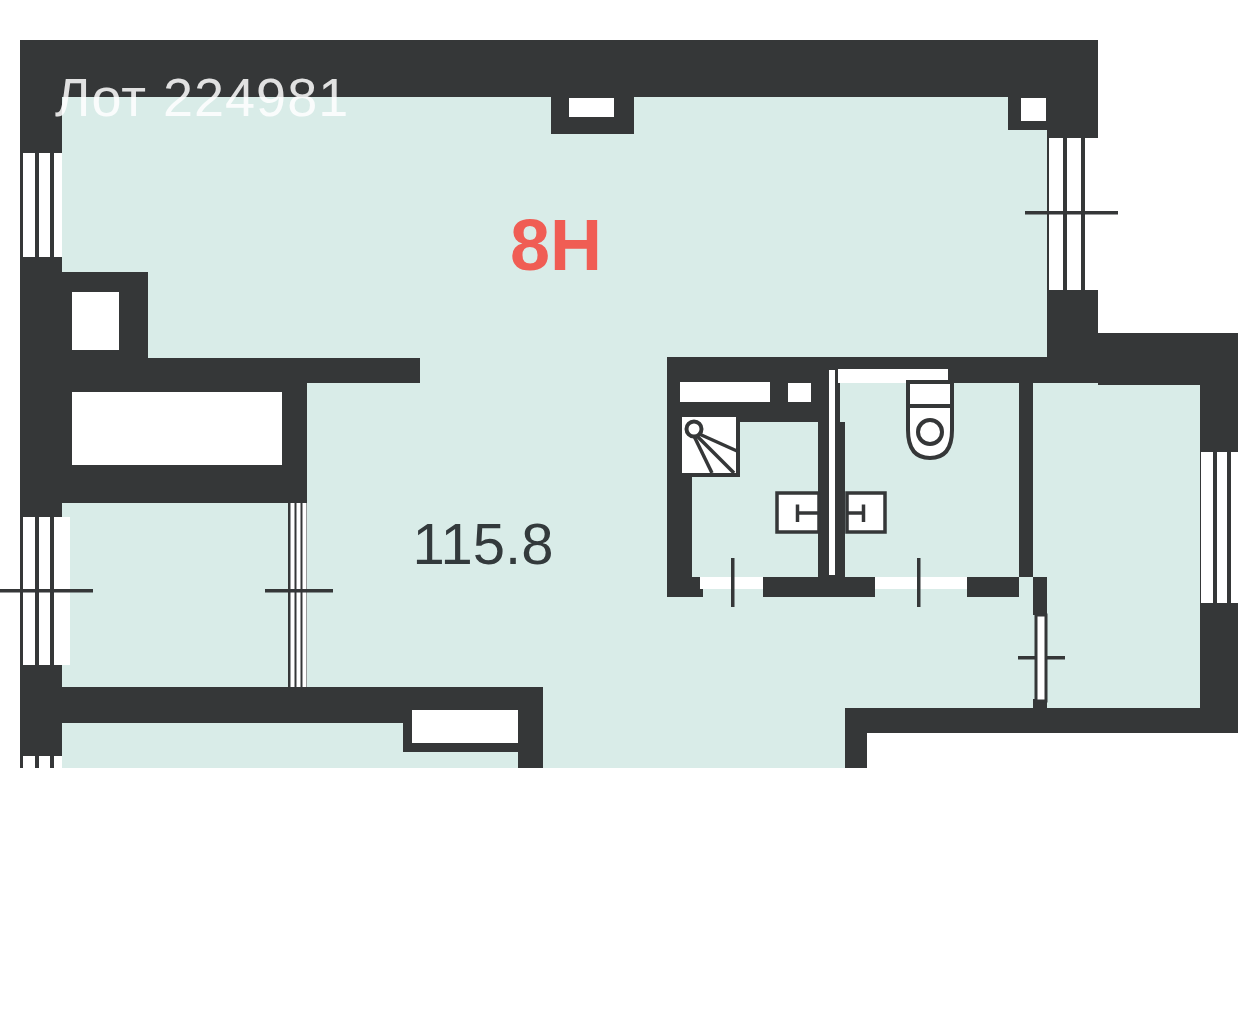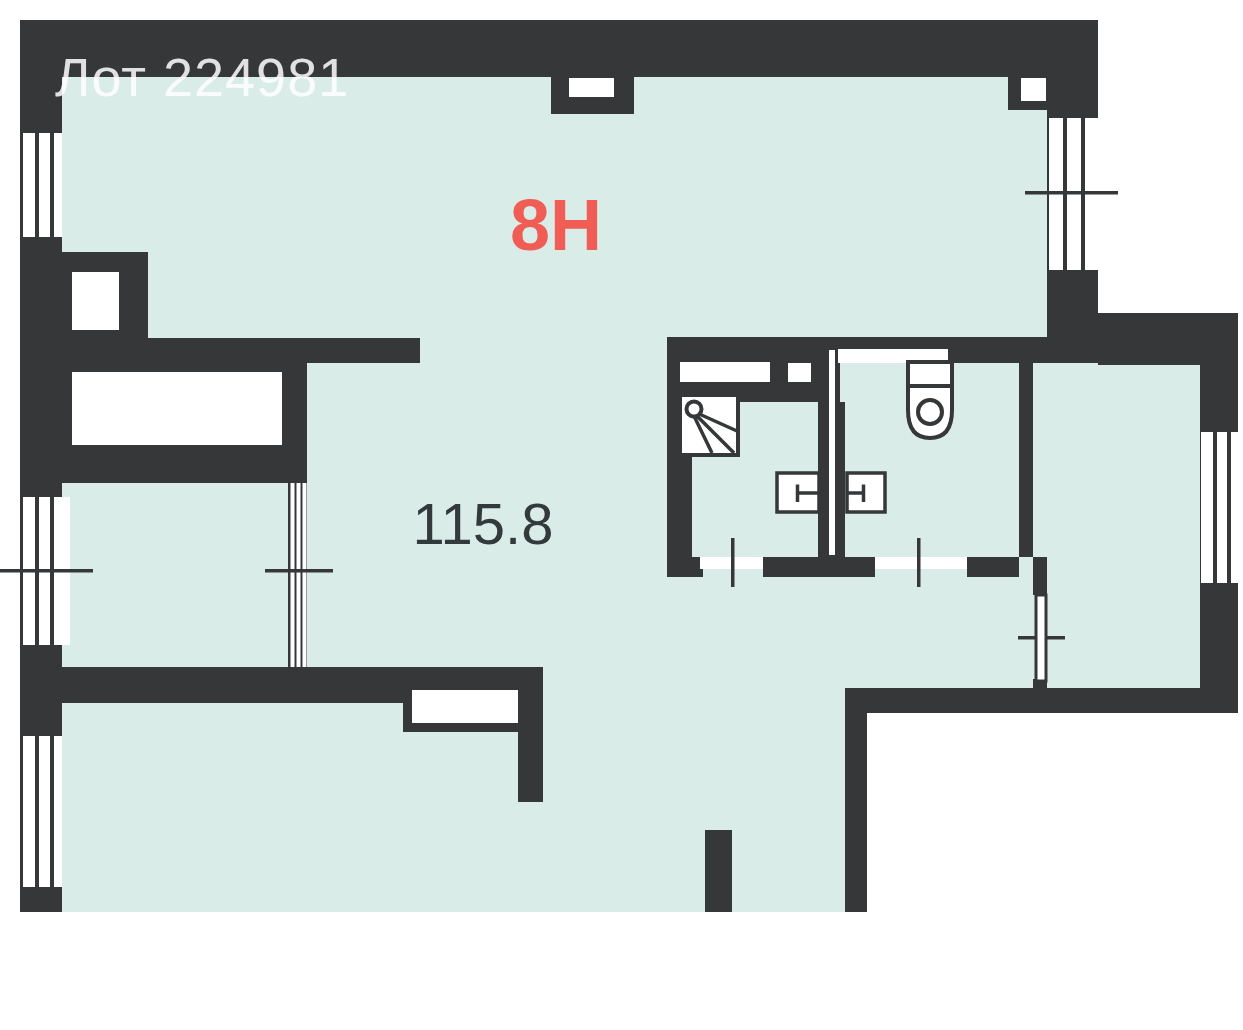--- a/index.html
+++ b/index.html
@@ -4,23 +4,24 @@
 <style>
   html,body{
     margin:0;
     padding:0;
     background:var(--background,#ffffff);
     font-family:"Liberation Sans", sans-serif;
   }
   .stage{
     position:relative;
     width:1243px;
-    height:912px;
+    height:748px;
     background:var(--background,#ffffff);
     overflow:hidden;
+    margin-top:20px;
   }
   svg{display:block}
   .room{fill:var(--room-fill,#d9ece8)}
   .wall{fill:var(--wall-color,#353738)}
   .cutout{fill:#ffffff}
   .pane{fill:#ffffff}
   .sep{fill:var(--wall-color,#353738)}
   .tick{fill:var(--wall-color,#353738)}
   .fixture{fill:#ffffff;stroke:var(--wall-color,#353738);stroke-width:4}
   .fixture-thin{fill:#ffffff;stroke:var(--wall-color,#353738);stroke-width:3.5}

